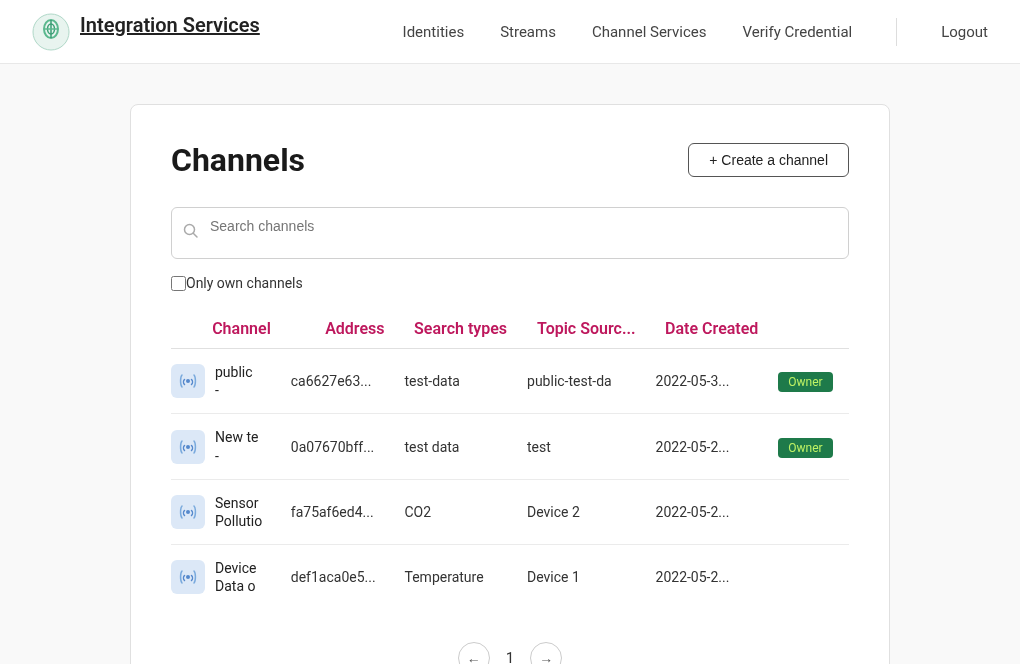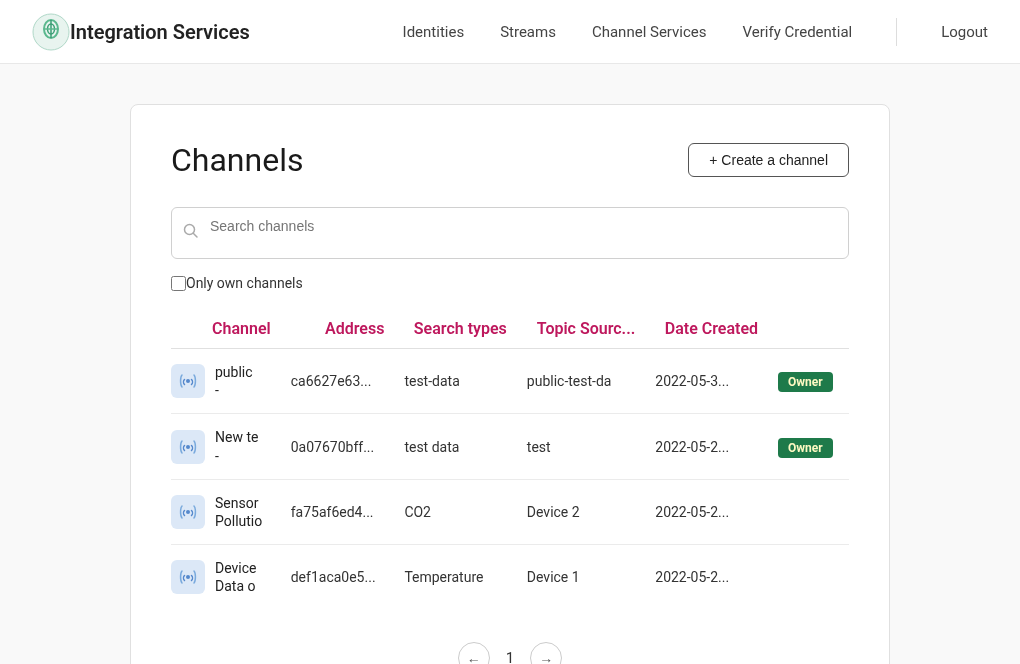--- a/index.html
+++ b/index.html
@@ -15,22 +15,24 @@
     .navbar {
       display: flex;
       align-items: center;
       padding: 0 32px;
       height: 64px;
       background: #fff;
       border-bottom: 1px solid #e8e8e8;
     }
     .nav-brand {
       display: flex;
-      align-items: center;
+      align-items: flex-start;
+      gap: 10px;
       margin-right: auto;
+      text-decoration: underline;
     }
     .nav-logo {
       width: 38px;
       height: 38px;
     }
     .nav-brand-text {
       font-size: 20px;
       font-weight: 600;
       color: #222;
     }
@@ -72,21 +74,21 @@
     }
 
     .card-header {
       display: flex;
       justify-content: space-between;
       align-items: center;
       margin-bottom: 28px;
     }
     .card-title {
       font-size: 32px;
-      font-weight: 400;
+      font-weight: 700;
       color: #1a1a1a;
     }
     .create-btn {
       display: flex;
       align-items: center;
       gap: 4px;
       padding: 8px 20px;
       border: 1.5px solid #555;
       border-radius: 6px;
       background: #fff;
@@ -183,23 +185,23 @@
       flex-shrink: 0;
     }
     .channel-name {
       font-size: 14px;
       color: #222;
       line-height: 1.3;
     }
 
     .owner-badge {
       background: #1e7a4a;
-      color: #fef9c3;
+      color: #bef264;
       font-size: 12px;
-      font-weight: 700;
+      font-weight: 400;
       padding: 3px 10px;
       border-radius: 4px;
     }
 
     
     .pagination {
       display: flex;
       justify-content: center;
       align-items: center;
       gap: 16px;

